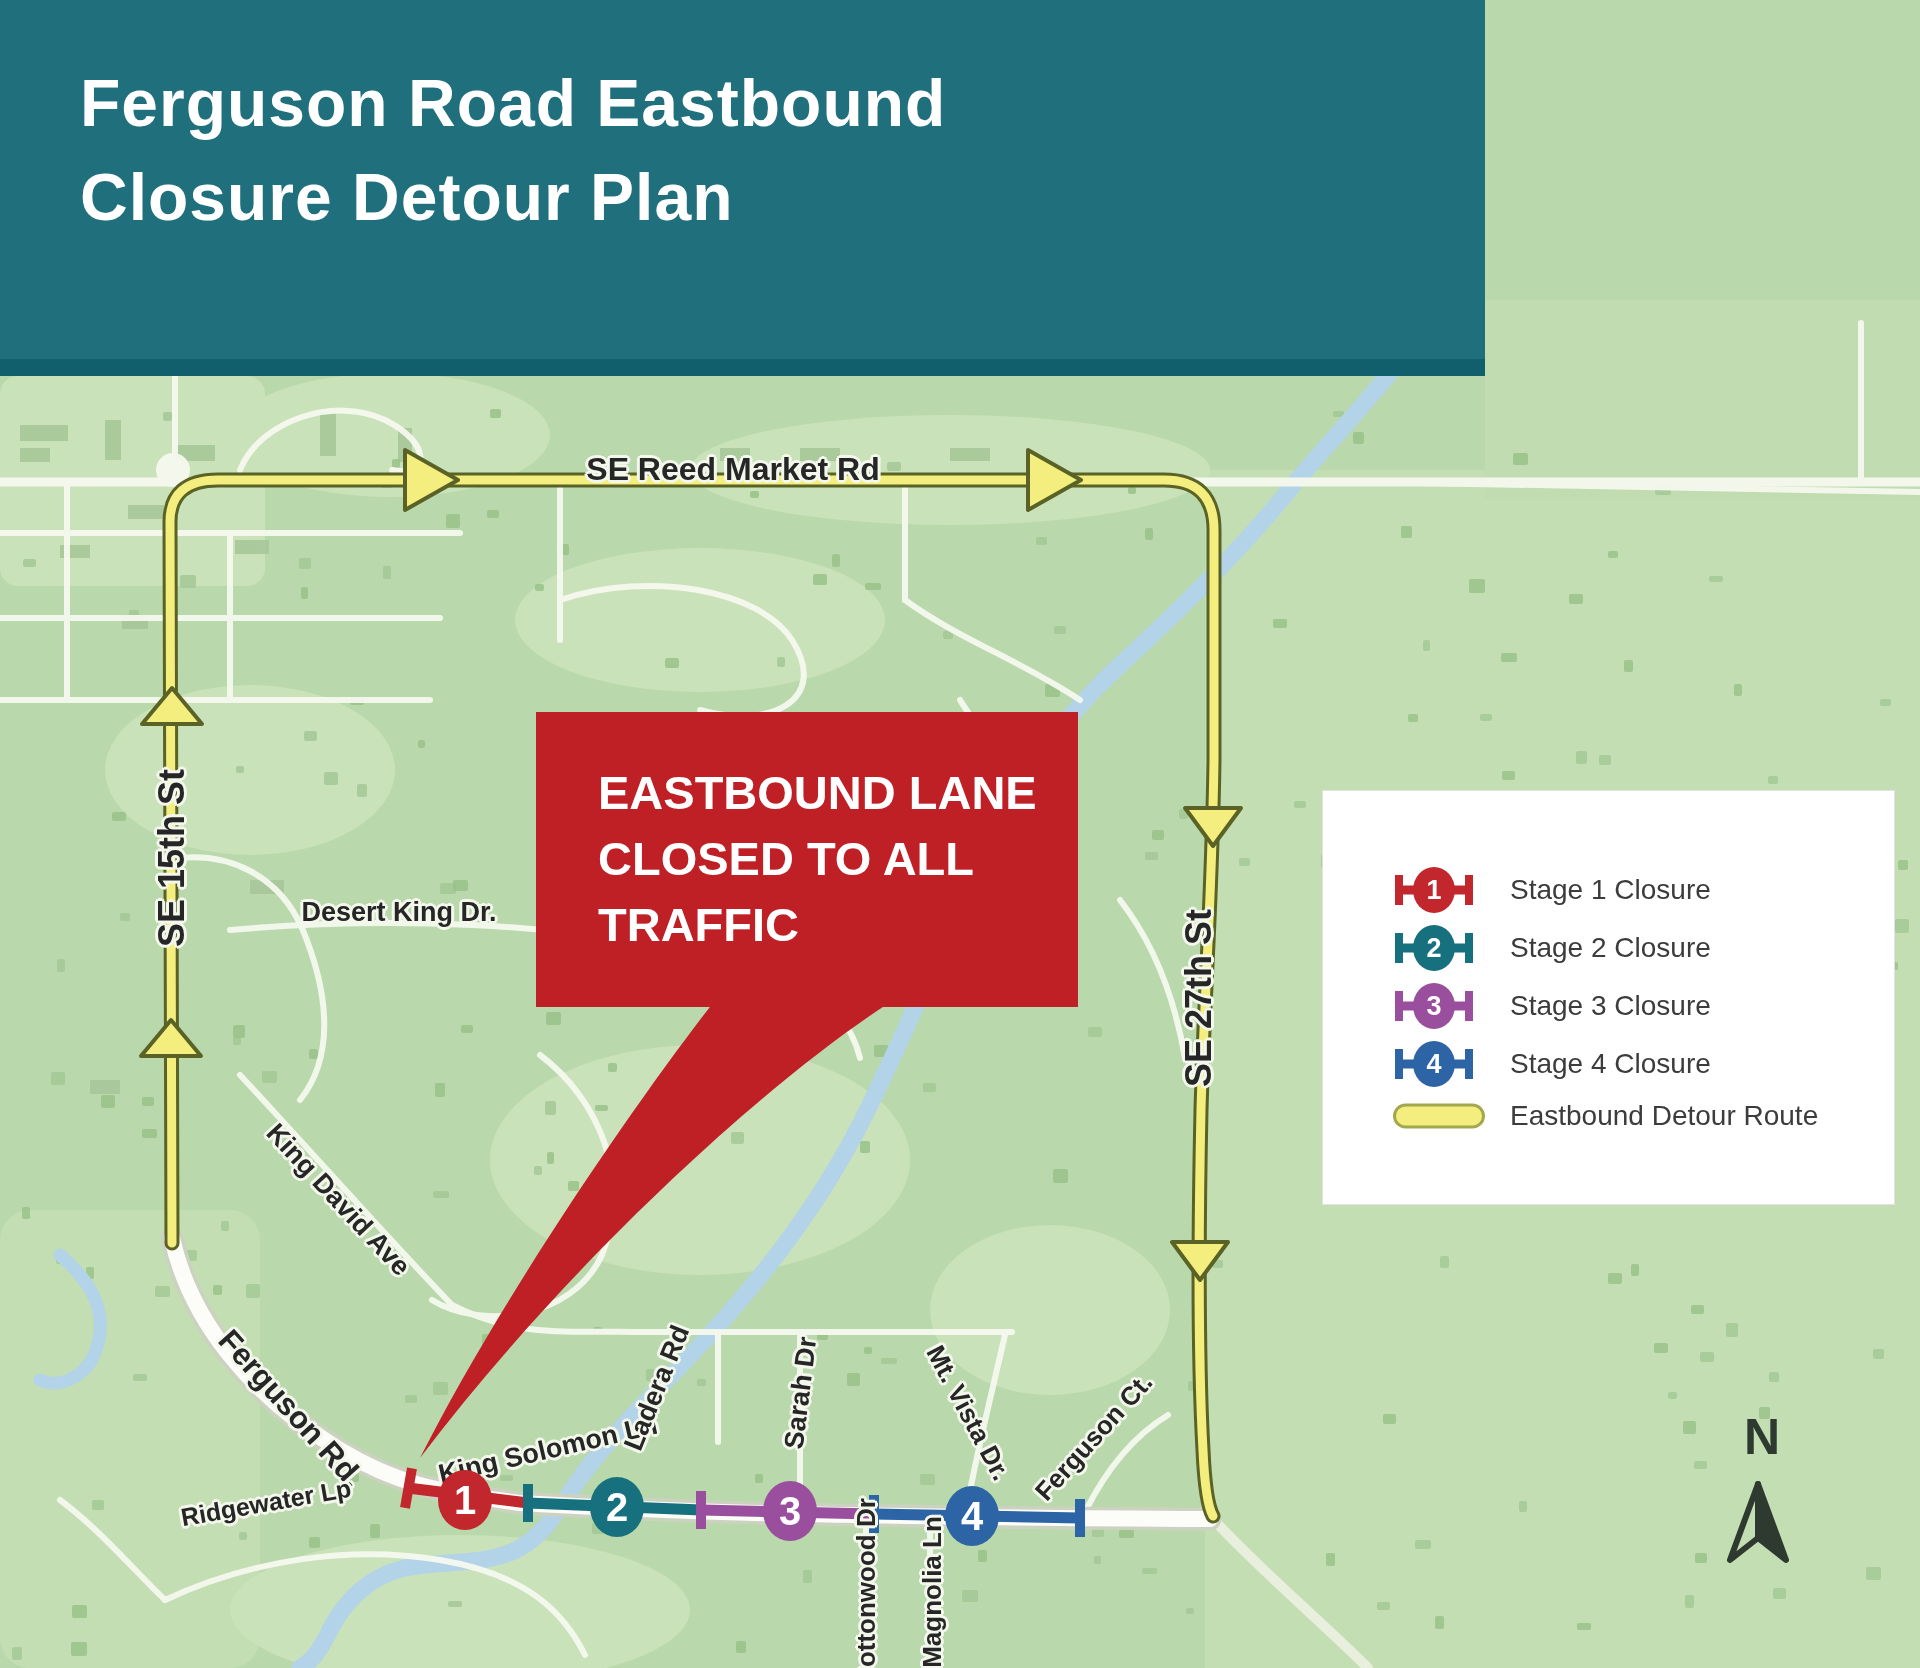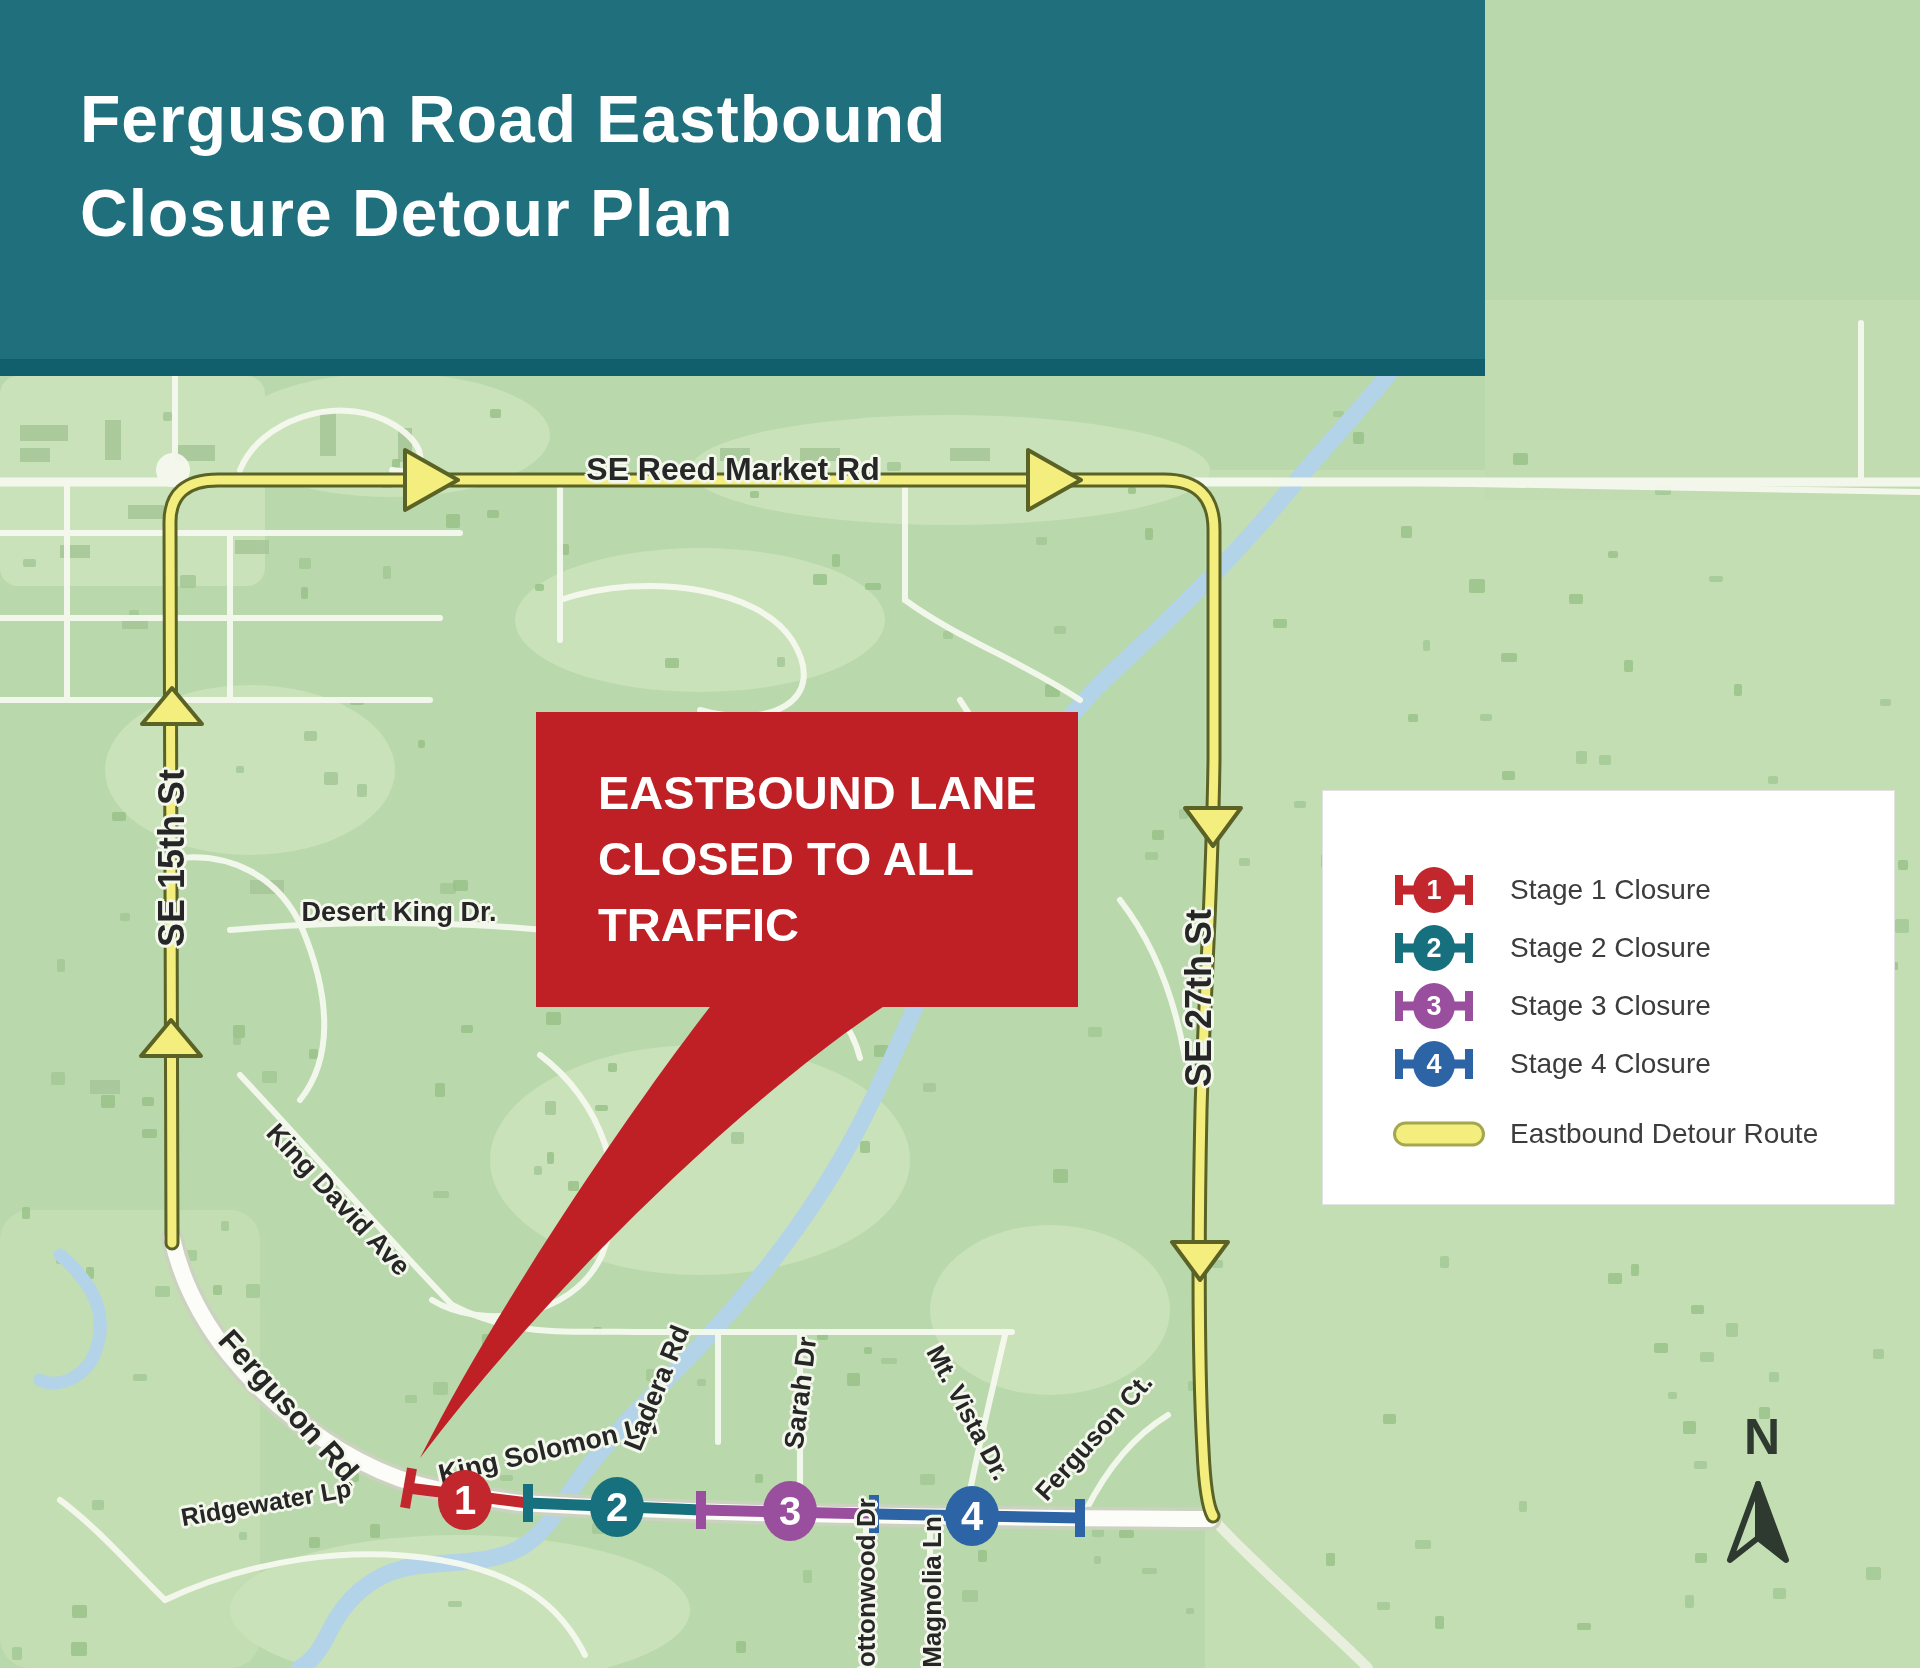--- a/index.html
+++ b/index.html
@@ -5,21 +5,21 @@
   * { margin:0; padding:0; box-sizing:border-box; }
   html,body { width:1920px; height:1668px; }
   body { font-family:"Liberation Sans", sans-serif; background:#fff; }
   #stage { position:relative; width:1920px; height:1668px; overflow:hidden; background:#b9d8ab; }
 
   
   #header {
     position:absolute; left:0; top:0; width:1485px; height:376px;
     border-bottom:17px solid #115f6c; z-index:30;
   }
-  #header .title { padding:72px 0 0 80px; color:#ffffff; font-weight:bold;
+  #header .title { padding:56px 0 0 80px; color:#ffffff; font-weight:bold;
     font-size:66px; line-height:94px; letter-spacing:1px; }
   #logobox {
     position:absolute; left:1485px; top:0; width:435px; height:323px;
     background:#ffffff; z-index:30;
   }
   #cityname { position:absolute; left:0; top:206px; width:435px; text-align:center;
     font-size:37px; letter-spacing:9px; color:#1d1d1b; font-weight:normal; }
 
   
   .stlabel { position:absolute; white-space:nowrap; font-weight:bold; color:#262626;
@@ -455,21 +455,21 @@
     </div>
     <div class="leg-row" style="top:244px;">
       <span class="leg-marker">
         <span class="leg-line" style="background: rgb(44, 100, 165);"></span>
         <span class="leg-tickL" style="background: rgb(44, 100, 165);"></span>
         <span class="leg-tickR" style="background: rgb(44, 100, 165);"></span>
         <span class="leg-circle" style="background: rgb(44, 100, 165);">4</span>
       </span>
       <span class="leg-label">Stage 4 Closure</span>
     </div>
-    <div class="leg-row" style="top:314px;">
+    <div class="leg-row" style="top:296px;">
       <span class="leg-pill" style="background: rgb(243, 238, 126);"></span>
       <span class="leg-label">Eastbound Detour Route</span>
     </div>
   </div>
 
   <div id="north">
     <div class="nletter">N</div>
     <svg width="100" height="120" viewBox="0 0 100 120">
       <path d="M46,18 L18,94 L46,72 Z" fill="none" stroke="#2e3a30" stroke-width="6" stroke-linejoin="round"></path>
       <path d="M46,18 L74,94 L46,72 Z" fill="#2e3a30" stroke="#2e3a30" stroke-width="6" stroke-linejoin="round"></path>

